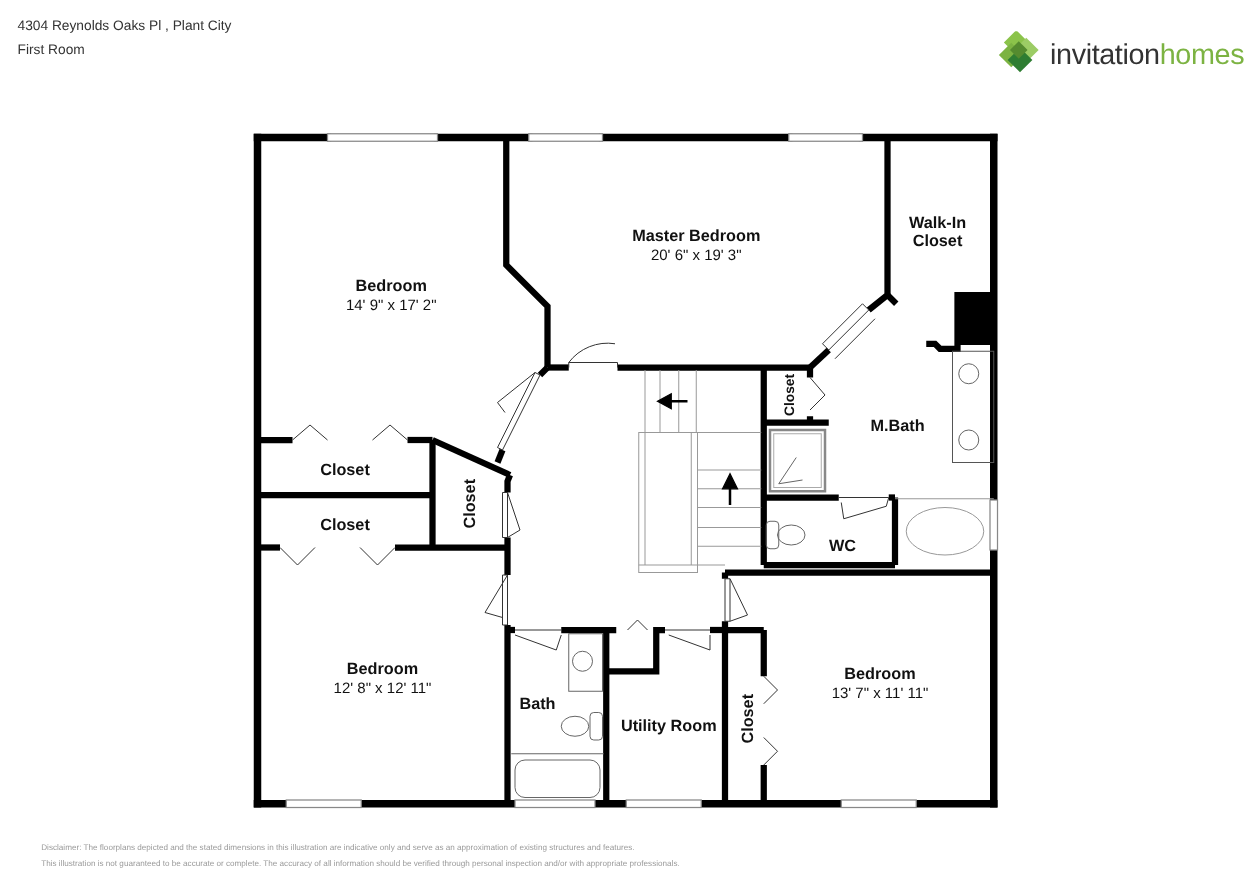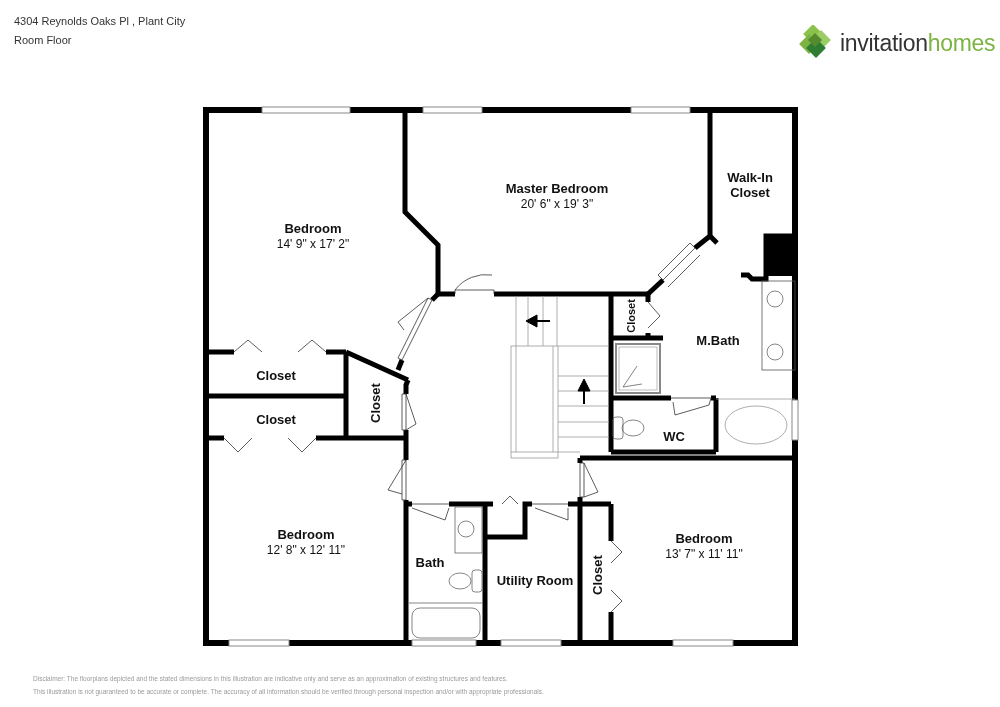--- a/index.html
+++ b/index.html
@@ -16,21 +16,21 @@
   #disc2 { top:688px; }
   svg.plan { position:absolute; left:0; top:0; }
   .lbl { font-family:"Liberation Sans", sans-serif; fill:#111; }
   .lbl-b { font-weight:bold; font-size:13px; }
   .lbl-d { font-size:12px; }
 </style>
 </head>
 <body>
 
 <div class="hdr" id="addr">4304 Reynolds Oaks Pl , Plant City</div>
-<div class="hdr" id="floor">Room Floor</div>
+<div class="hdr" id="floor">First Room</div>
 
 <div class="logo">
   <svg width="36" height="36" viewBox="0 0 36 36">
     <rect x="8" y="2" width="14" height="14" transform="rotate(45 15 9)" fill="#8bc34a"></rect>
     <rect x="16" y="8" width="14" height="14" transform="rotate(45 23 15)" fill="#9ccc65"></rect>
     <rect x="4" y="12" width="14" height="14" transform="rotate(45 11 19)" fill="#7cb342"></rect>
     <rect x="11" y="16" width="14" height="14" transform="rotate(45 18 23)" fill="#2e7d32"></rect>
     <rect x="12" y="10" width="10" height="10" transform="rotate(45 17 15)" fill="#558b2f"></rect>
   </svg>
   <div class="logo-text">

